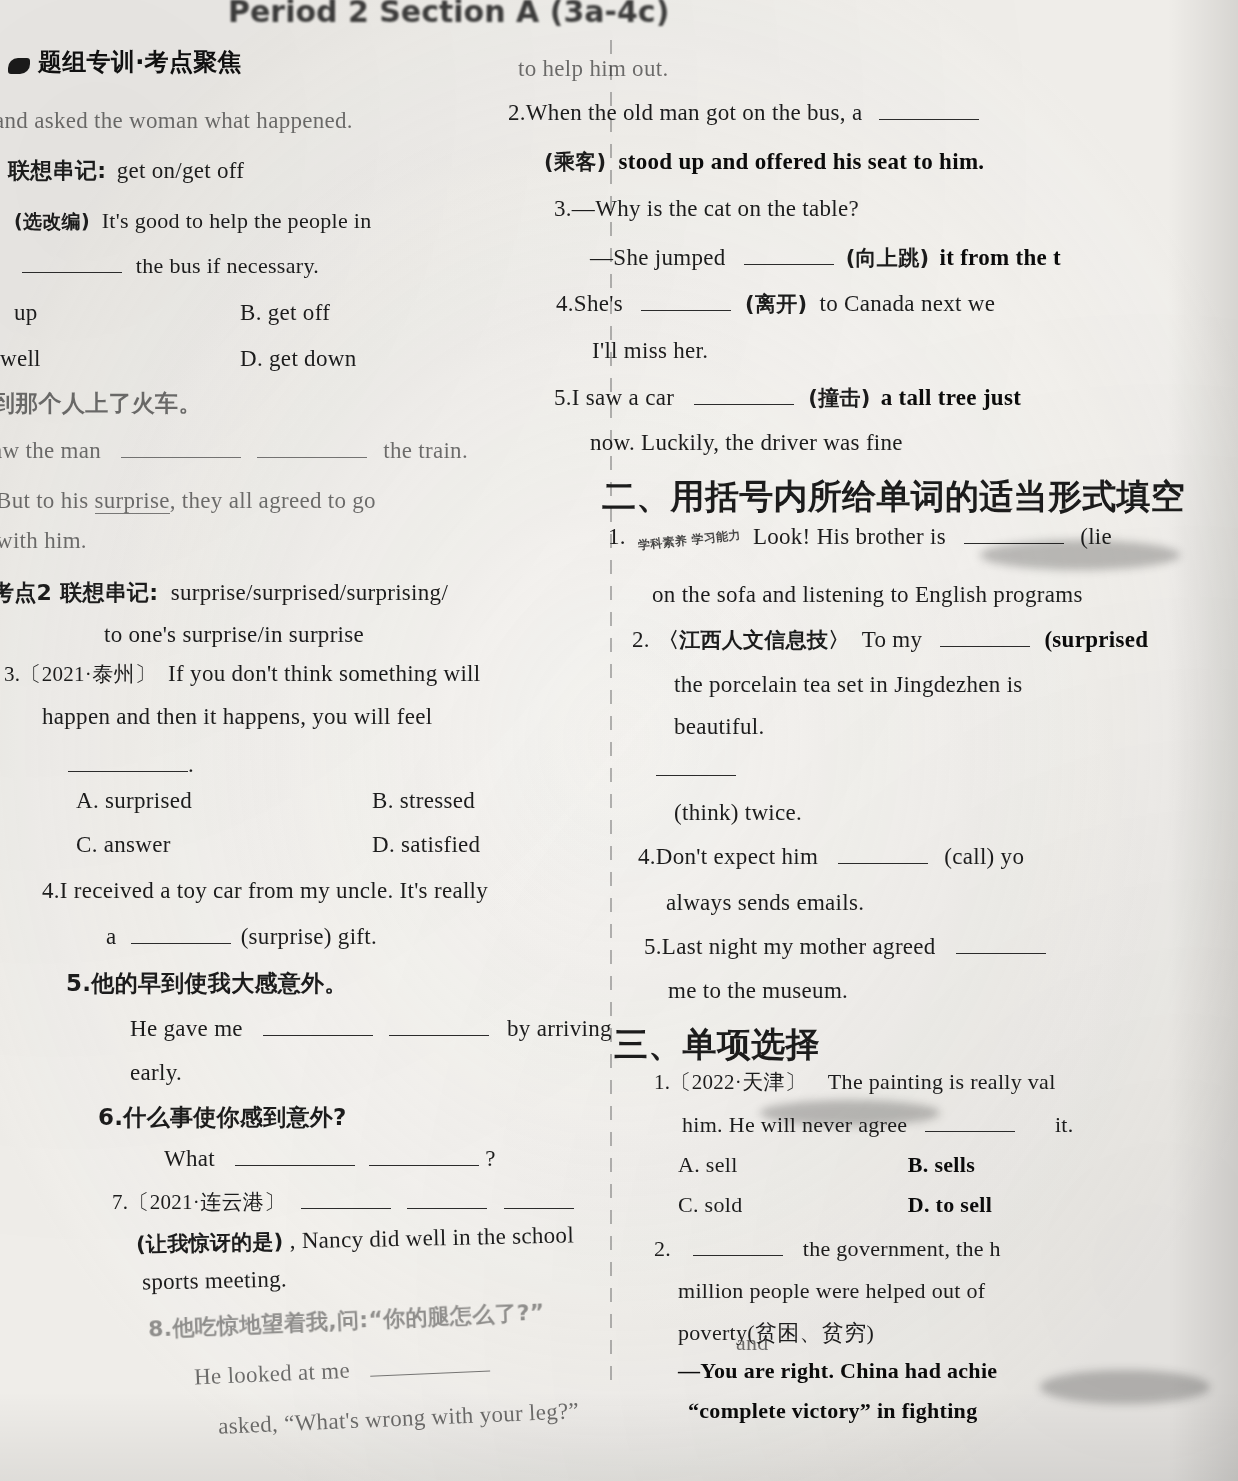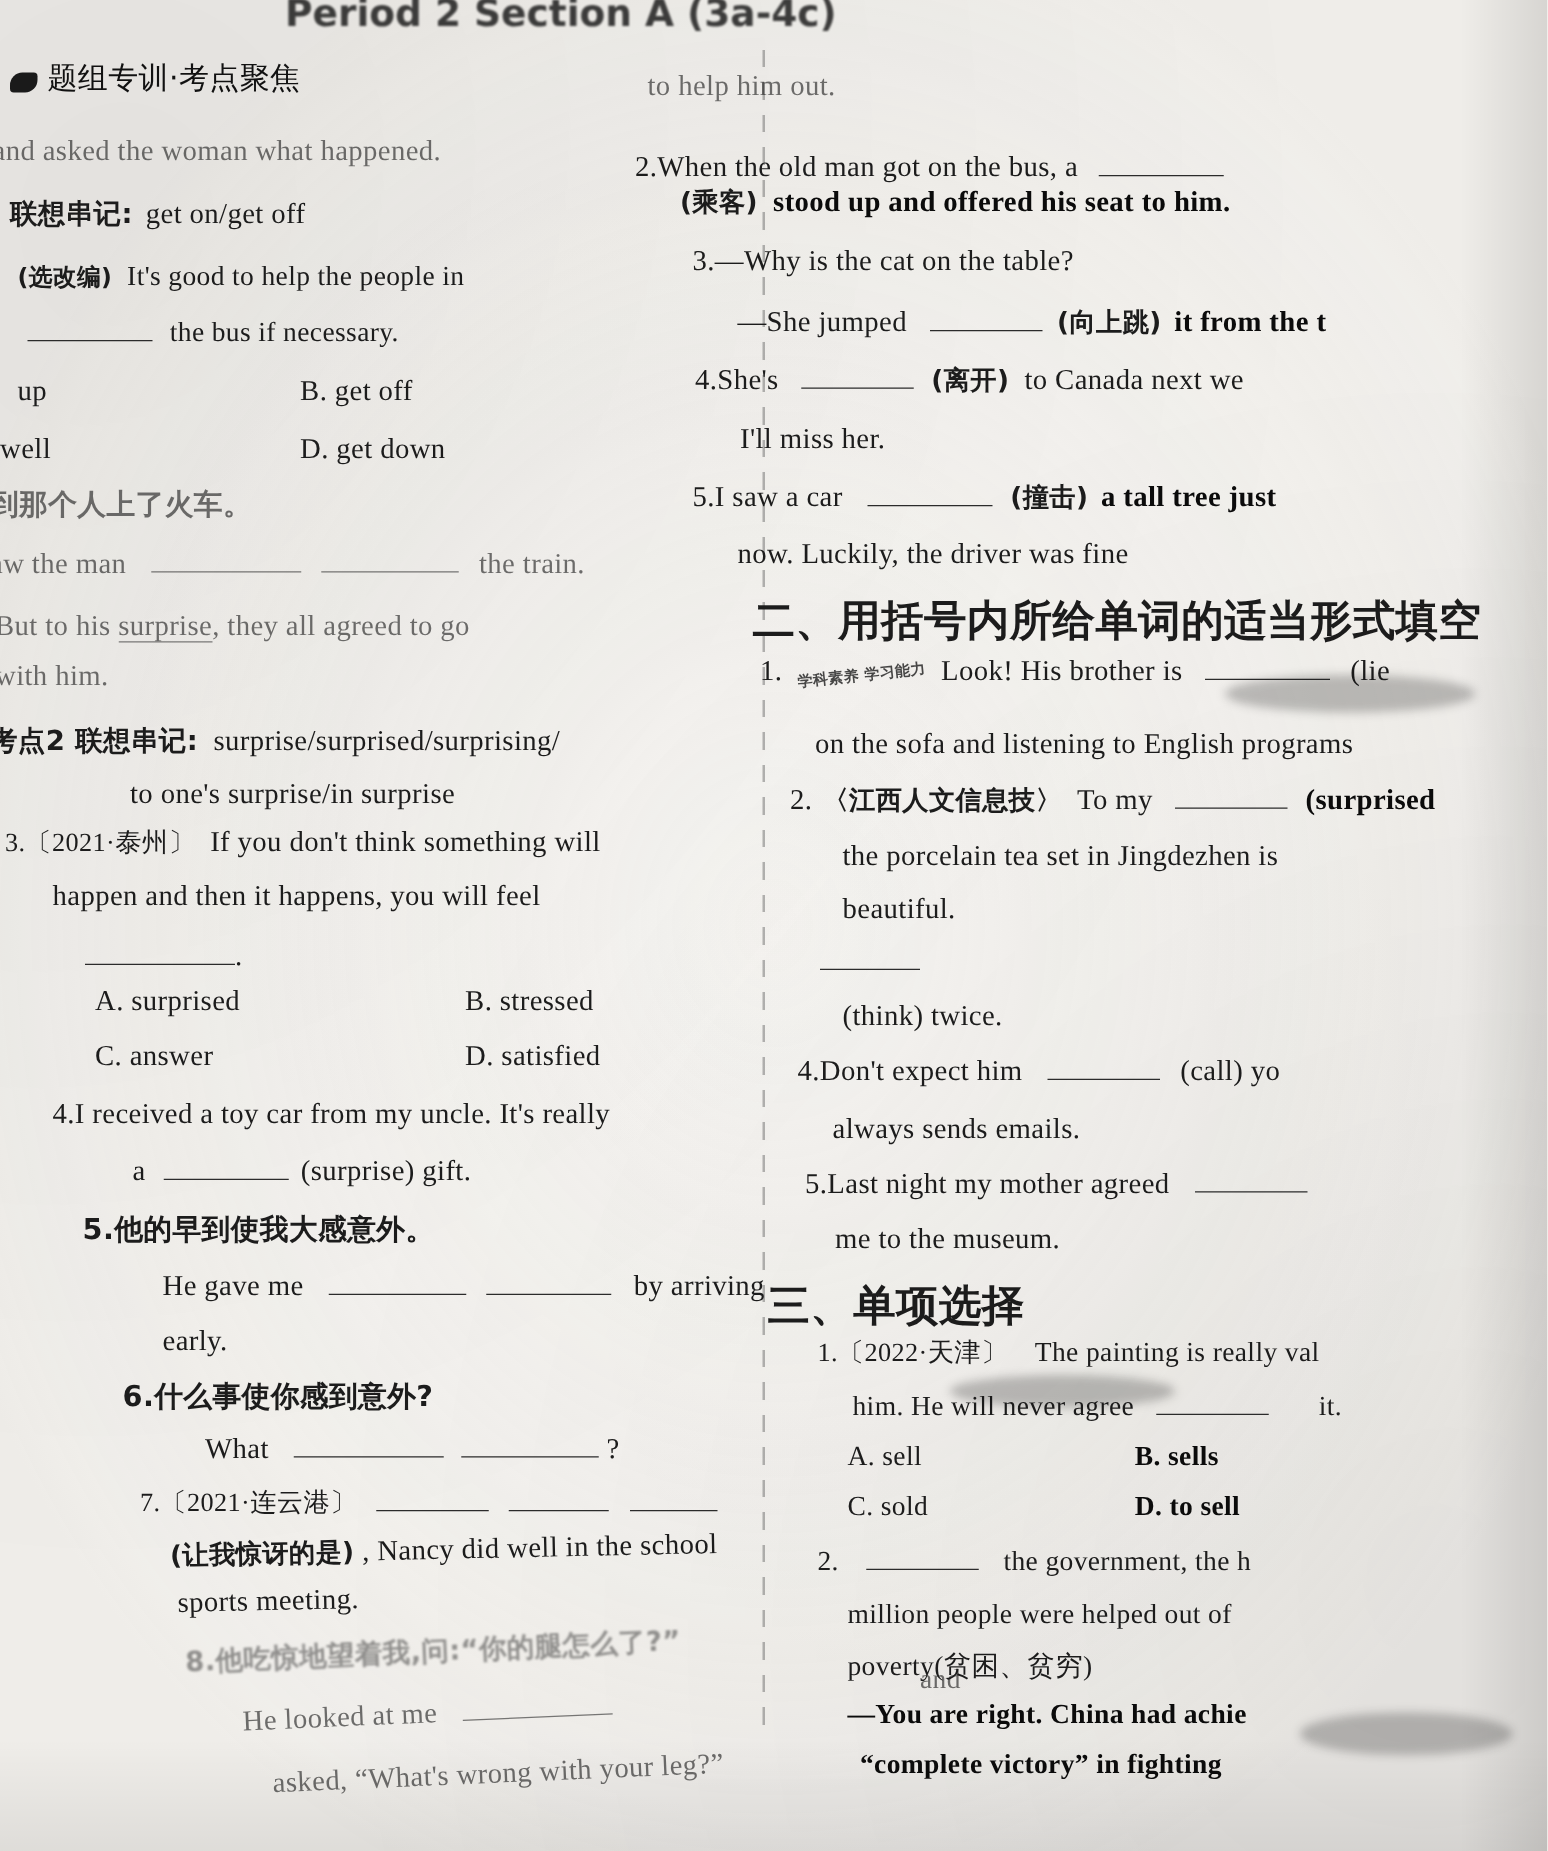--- a/index.html
+++ b/index.html
@@ -64,21 +64,21 @@
   .title {
     font-family: "DejaVu Sans", sans-serif;
     font-weight: bold;
     font-size: 30px;
     letter-spacing: 1px;
     color: #111;
     opacity: .55;
   }
   .sect-head {
     font-family: "DejaVu Sans", sans-serif;
-    font-weight: normal;
+    font-weight: bold;
     font-size: 24px;
     color: #111;
   }
   .bullet-dot {
     display: inline-block;
     width: 22px; height: 16px;
     border-radius: 10px 3px 10px 3px;
     background: #1a1a1a;
     margin-right: 8px;
     vertical-align: middle;
@@ -262,21 +262,21 @@
       <span>He looked at me</span>
       <span class="blank b120" style="margin-left:14px;"></span>
     </div>
     <div class="line hand t22 fade rot-3" style="left:218px; top:1406px;">asked, “What's wrong with your leg?”</div>
   </div>
 
   <div class="col col-right">
 
     <div class="line hand t22 fade" style="left:-94px; top:56px;">to help him out.</div>
 
-    <div class="line hand t22" style="left:-104px; top:100px;margin-top:21px;">
+    <div class="line hand t22" style="left:-104px; top:100px;">
       <span>2.When the old man got on the bus, a</span>
       <span class="blank b100" style="margin-left:10px;"></span>
     </div>
     <div class="line hand t22" style="left:-68px; top:148px;">
       <span class="cn t20">(乘客)</span>
       <span style="margin-left:6px;" class="dark">stood up and offered his seat to him.</span>
     </div>
 
     <div class="line hand t22" style="left:-58px; top:196px;">3.—Why is the cat on the table?</div>
     <div class="line hand t22" style="left:-22px; top:244px;">

